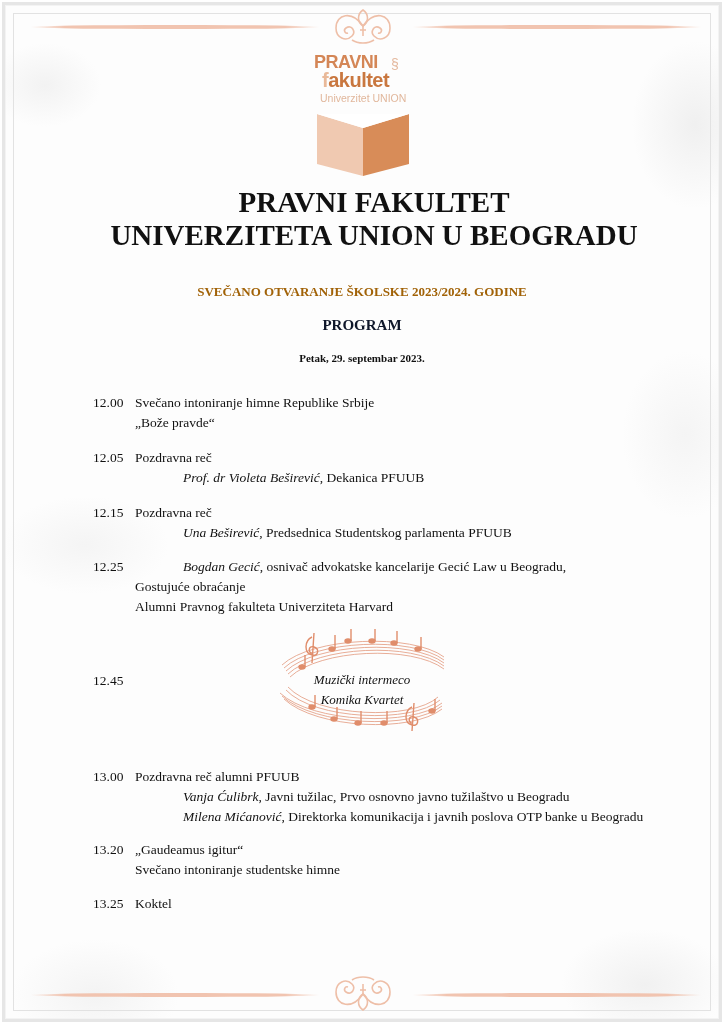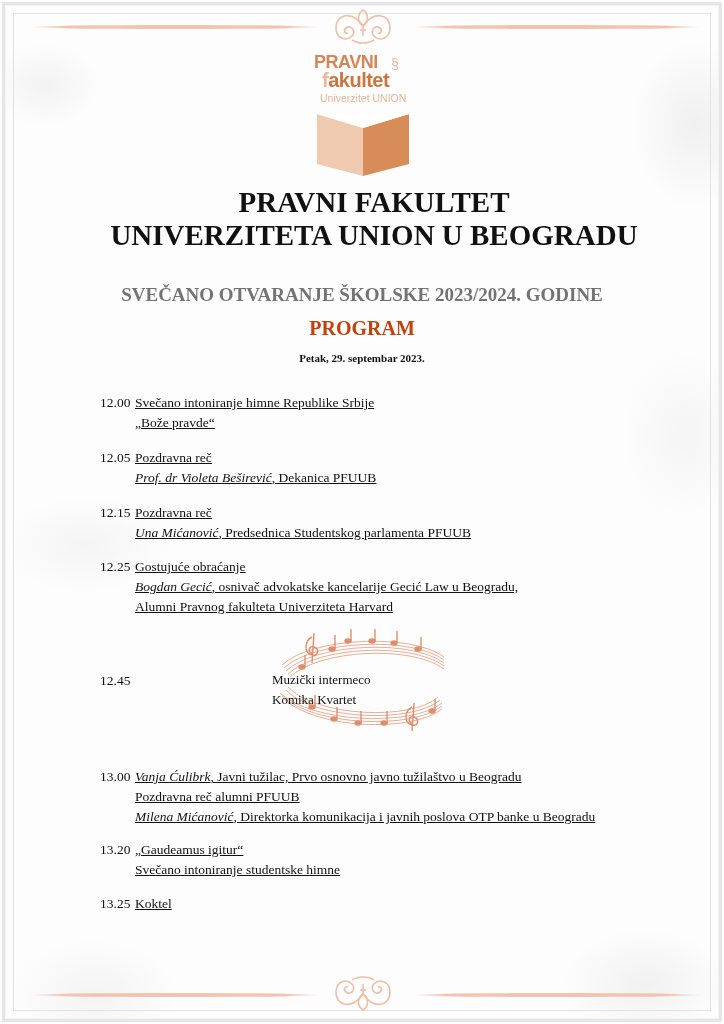--- a/index.html
+++ b/index.html
@@ -62,43 +62,43 @@
     font-size: 10.5px; color: #e1b79c; white-space: nowrap; padding-left: 7px;
   }
   .logo-box { position: absolute; left: 17px; top: 62px; width: 92px; height: 62px; }
 
   .title {
     position: absolute; left: 0; right: 0; top: 186px; text-align: center;
     font-weight: bold; font-size: 29px; line-height: 33px; color: #111; padding-left: 24px;
   }
   .subtitle {
     position: absolute; left: 0; right: 0; top: 284px; text-align: center;
-    font-weight: bold; font-size: 19px; color: #737373;
+    font-weight: bold; font-size: 13px; color: #a16207;
   }
   .program-label {
     position: absolute; left: 0; right: 0; top: 317px; text-align: center;
-    font-weight: bold; font-size: 20px; color: #c2410c;
+    font-weight: bold; font-size: 15px; color: #0f172a;
   }
   .date {
     position: absolute; left: 0; right: 0; top: 352px; text-align: center;
     font-weight: bold; font-size: 11px; color: #111;
   }
 
   .item { position: absolute; left: 89px; font-size: 13.5px; line-height: 20px; }
-  .item .time { position: absolute; left: 11px; top: 0; width: 45px; }
+  .item .time { position: absolute; left: 4px; top: 0; width: 45px; }
   .item .body { position: absolute; left: 46px; top: 0; white-space: nowrap; }
-  .item .line { display: block; text-decoration: underline; }
-  .item i { font-style: italic; }
+  .item .line { display: block; }
+  .item i { font-style: italic; margin-left: 48px; }
 
   .music {
     position: absolute; left: 272px; top: 627px; width: 180px; height: 108px;
   }
   .music-text {
-    position: absolute; left: 0; right: 0; top: 43px; text-align: left;
-    font-size: 13px; line-height: 20px;
+    position: absolute; left: 0; right: 0; top: 43px; text-align: center;
+    font-style: italic; font-size: 13px; line-height: 20px;
   }
 </style>
 </head>
 <body>
 
 <div class="frame-outer">
   <div class="frame-inner"></div>
 </div>
 
 <div class="ornament-row top">
@@ -149,29 +149,29 @@
   <div class="body">
     <span class="line">Pozdravna reč</span>
     <span class="line"><i>Prof. dr Violeta Beširević</i><span>, Dekanica PFUUB</span></span>
   </div>
 </div>
 
 <div class="item" style="top:503px">
   <span class="time">12.15</span>
   <div class="body">
     <span class="line">Pozdravna reč</span>
-    <span class="line"><i>Una Mićanović</i><span>, Predsednica Studentskog parlamenta PFUUB</span></span>
+    <span class="line"><i>Una Beširević</i><span>, Predsednica Studentskog parlamenta PFUUB</span></span>
   </div>
 </div>
 
 <div class="item" style="top:557px">
   <span class="time">12.25</span>
   <div class="body">
+    <span class="line"><i>Bogdan Gecić</i><span>, osnivač advokatske kancelarije Gecić Law u Beogradu,</span></span>
     <span class="line">Gostujuće obraćanje</span>
-    <span class="line"><i>Bogdan Gecić</i><span>, osnivač advokatske kancelarije Gecić Law u Beogradu,</span></span>
     <span class="line">Alumni Pravnog fakulteta Univerziteta Harvard</span>
   </div>
 </div>
 
 <div class="item" style="top:671px">
   <span class="time">12.45</span>
 </div>
 
 <div class="music">
   <svg width="180" height="108" viewBox="0 0 180 108" style="position:absolute;left:0;top:0">
@@ -216,22 +216,22 @@
   </svg>
   <div class="music-text">
     <div>Muzički intermeco</div>
     <div>Komika Kvartet</div>
   </div>
 </div>
 
 <div class="item" style="top:767px">
   <span class="time">13.00</span>
   <div class="body">
+    <span class="line">Pozdravna reč alumni PFUUB</span>
     <span class="line"><i>Vanja Ćulibrk</i><span>, Javni tužilac, Prvo osnovno javno tužilaštvo u Beogradu</span></span>
-    <span class="line">Pozdravna reč alumni PFUUB</span>
     <span class="line"><i>Milena Mićanović</i><span>, Direktorka komunikacija i javnih poslova OTP banke u Beogradu</span></span>
   </div>
 </div>
 
 <div class="item" style="top:840px">
   <span class="time">13.20</span>
   <div class="body">
     <span class="line">„Gaudeamus igitur“</span>
     <span class="line">Svečano intoniranje studentske himne</span>
   </div>

